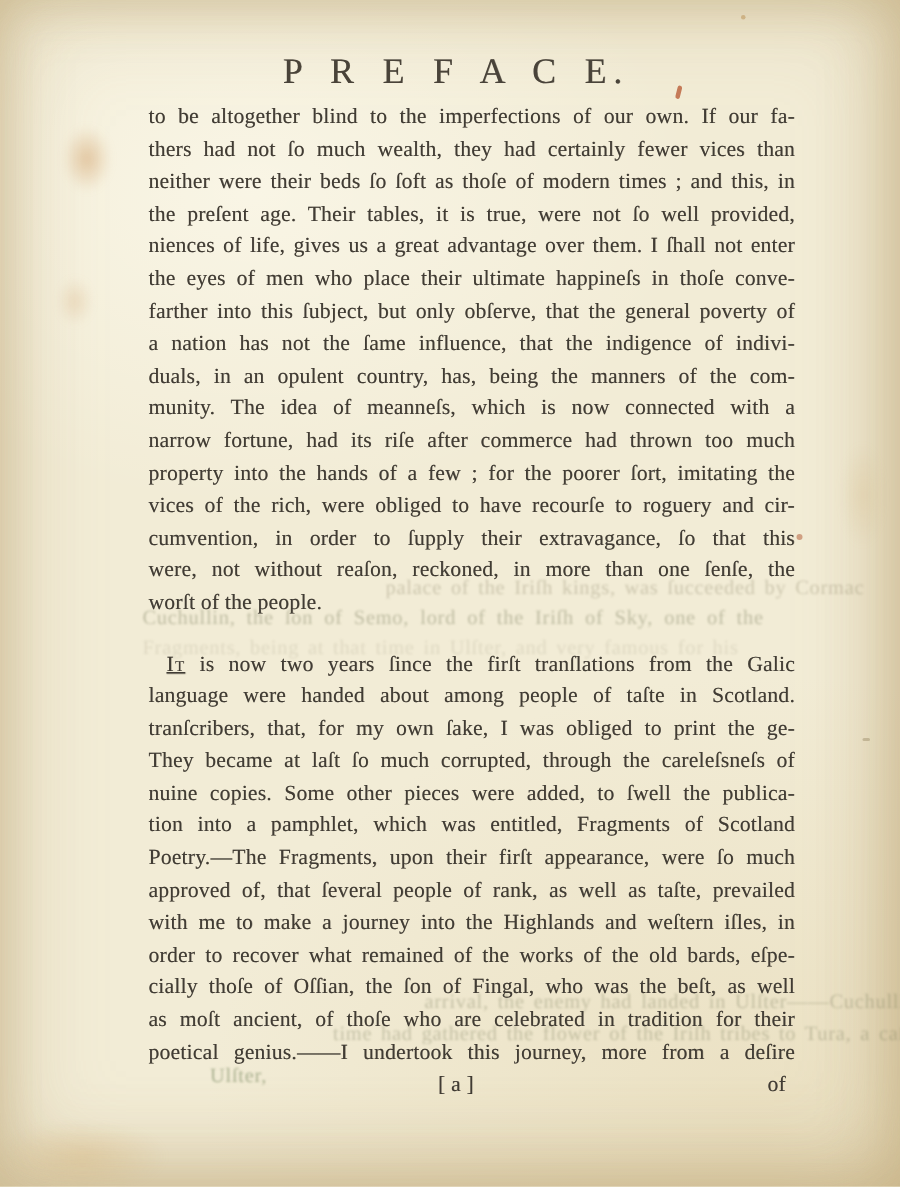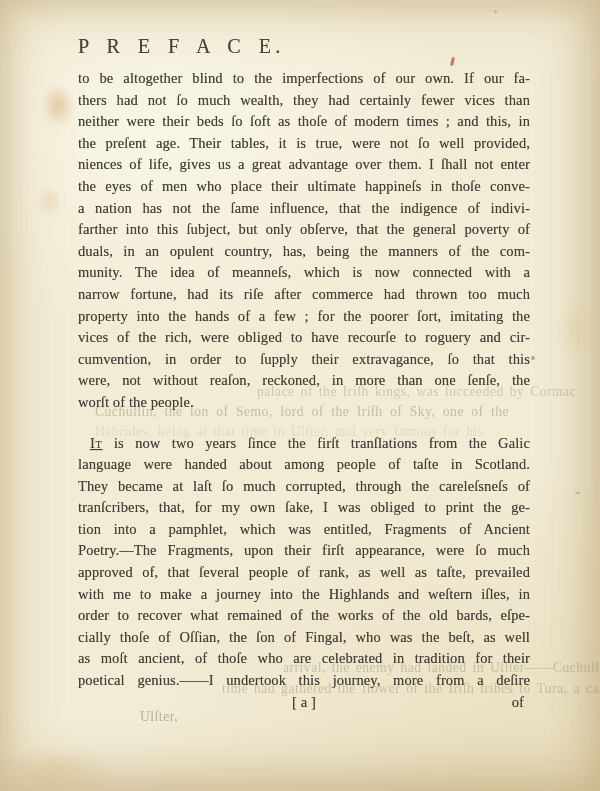--- a/index.html
+++ b/index.html
@@ -27,22 +27,22 @@
       inset 0 -18px 48px rgba(176,148,94,0.26),
       inset 6px 0 25px rgba(200,180,130,0.12),
       inset 0 6px 25px rgba(200,180,130,0.10);
   }
   .title {
     position: absolute;
     top: 35px;
     left: 78px;
     width: 452px;
     margin: 0;
-    text-align: left;
-    font-size: 20px;
+    text-align: center;
+    font-size: 24px;
     font-weight: 400;
     letter-spacing: 4.5px;
     word-spacing: 4px;
     color: #494339;
     text-shadow: 0.2px 0.3px 0.4px rgba(66,60,50,0.5);
   }
   .text {
     position: absolute;
     left: 78px;
     top: 68px;
@@ -50,20 +50,21 @@
     font-size: 14.4px;
     line-height: 21.6px;
     letter-spacing: 0.15px;
     text-shadow: 0.2px 0.3px 0.35px rgba(60,54,45,0.5);
   }
   .l {
     white-space: nowrap;
     height: 21.6px;
     text-align: justify;
     text-align-last: justify;
+    margin-left: 21px;
   }
   .l.flush { text-align-last: left; }
   .p2 { margin-top: 19px; }
   .indent { text-indent: 12px; }
   .sc { font-variant: small-caps; letter-spacing: 0.8px; text-decoration: underline; }
   .footer-row {
     position: relative;
     height: 22px;
     margin-top: 0;
   }
@@ -121,54 +122,55 @@
   <div class="stain stain-2"></div>
   <div class="stain stain-3"></div>
   <div class="stain stain-4"></div>
   <div class="speck speck-1"></div>
   <div class="speck speck-2"></div>
   <div class="speck speck-3"></div>
   <div class="speck speck-4"></div>
 
   <div class="bleed bt0">palace of the Iriſh kings, was ſucceeded by Cormac</div>
   <div class="bleed bt1">Cuchullin, the ſon of Semo, lord of the Iriſh of Sky, one of the</div>
-  <div class="bleed bt2">Hebrides, being at that time in Ulſter, and very famous for his</div>
+  <div class="bleed bt2">Fragments, being at that time in Ulſter, and very famous for his</div>
   <div class="bleed bt3">arrival, the enemy had landed in Ulſter——Cuchullin in the mean</div>
   <div class="bleed bt4">time had gathered the flower of the Iriſh tribes to Tura, a caſtle of</div>
   <div class="bleed bt5">Ulſter,</div>
 
   <h1 class="title">P R E F A C E.</h1>
 
   <div class="text">
 
     <div class="para">
       <div class="l">to be altogether blind to the imperfections of our own. If our fa-</div>
       <div class="l">thers had not ſo much wealth, they had certainly fewer vices than</div>
       <div class="l">neither were their beds ſo ſoft as thoſe of modern times ; and this, in</div>
       <div class="l">the preſent age. Their tables, it is true, were not ſo well provided,</div>
       <div class="l">niences of life, gives us a great advantage over them. I ſhall not enter</div>
       <div class="l">the eyes of men who place their ultimate happineſs in thoſe conve-</div>
+      <div class="l">farther into this ſubject, but only obſerve, that the general poverty of</div>
       <div class="l">a nation has not the ſame influence, that the indigence of indivi-</div>
-      <div class="l">farther into this ſubject, but only obſerve, that the general poverty of</div>
       <div class="l">duals, in an opulent country, has, being the manners of the com-</div>
       <div class="l">munity. The idea of meanneſs, which is now connected with a</div>
       <div class="l">narrow fortune, had its riſe after commerce had thrown too much</div>
       <div class="l">property into the hands of a few ; for the poorer ſort, imitating the</div>
       <div class="l">vices of the rich, were obliged to have recourſe to roguery and cir-</div>
       <div class="l">cumvention, in order to ſupply their extravagance, ſo that this</div>
       <div class="l">were, not without reaſon, reckoned, in more than one ſenſe, the</div>
       <div class="l flush">worſt of the people.</div>
     </div>
 
     <div class="para p2">
       <div class="l indent"><span class="sc">It</span><span> is now two years ſince the firſt tranſlations from the Galic</span></div>
       <div class="l">language were handed about among people of taſte in Scotland.</div>
+      <div class="l">tranſcribers, that, for my own ſake, I was obliged to print the ge-</div>
       <div class="l">They became at laſt ſo much corrupted, through the careleſsneſs of</div>
-      <div class="l">tranſcribers, that, for my own ſake, I was obliged to print the ge-</div>
-      <div class="l">tion into a pamphlet, which was entitled, Fragments of Ancient</div>
+      <div class="l">nuine copies. Some other pieces were added, to ſwell the publica-</div>
+      <div class="l">tion into a pamphlet, which was entitled, Fragments of Scotland</div>
       <div class="l">Poetry.—The Fragments, upon their firſt appearance, were ſo much</div>
       <div class="l">approved of, that ſeveral people of rank, as well as taſte, prevailed</div>
       <div class="l">with me to make a journey into the Highlands and weſtern iſles, in</div>
       <div class="l">order to recover what remained of the works of the old bards, eſpe-</div>
       <div class="l">cially thoſe of Oſſian, the ſon of Fingal, who was the beſt, as well</div>
       <div class="l">as moſt ancient, of thoſe who are celebrated in tradition for their</div>
       <div class="l">poetical genius.——I undertook this journey, more from a deſire</div>
     </div>
 
     <div class="footer-row">

